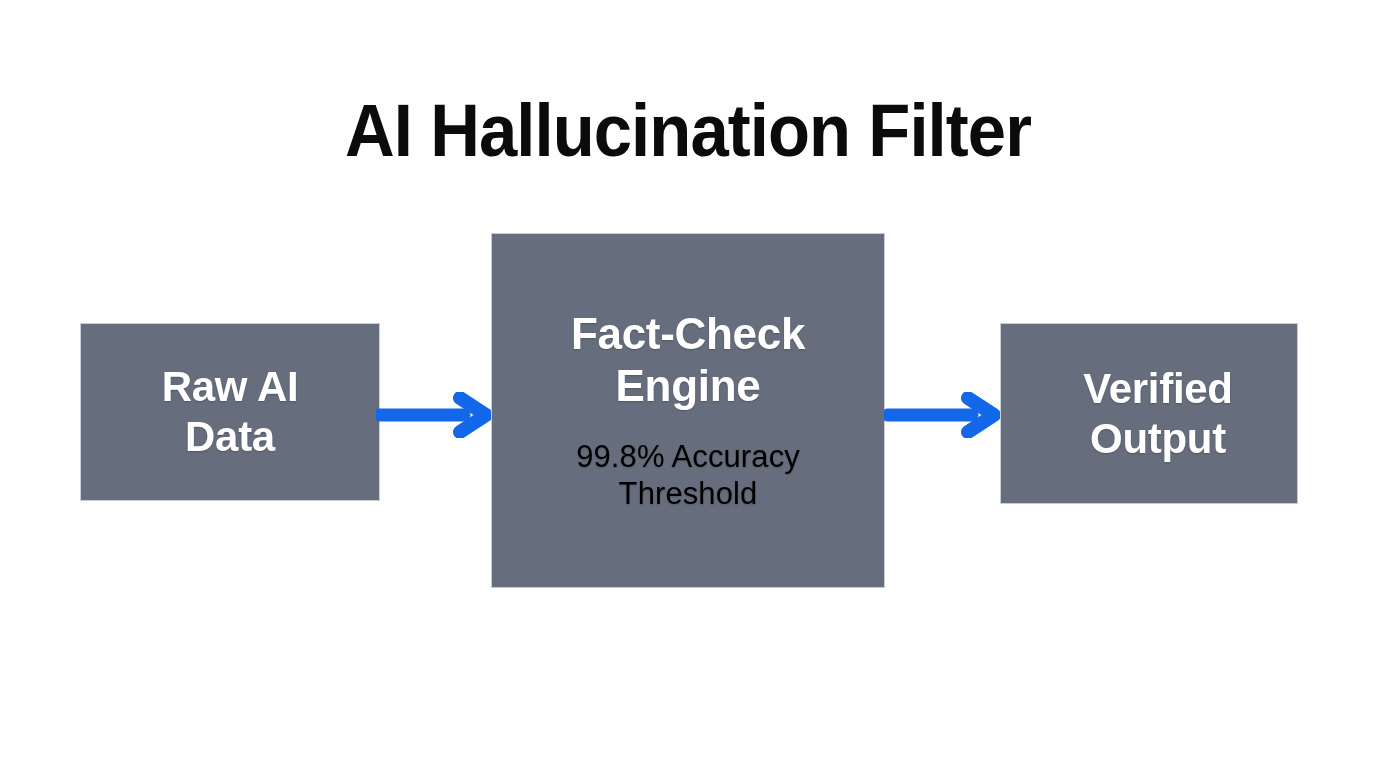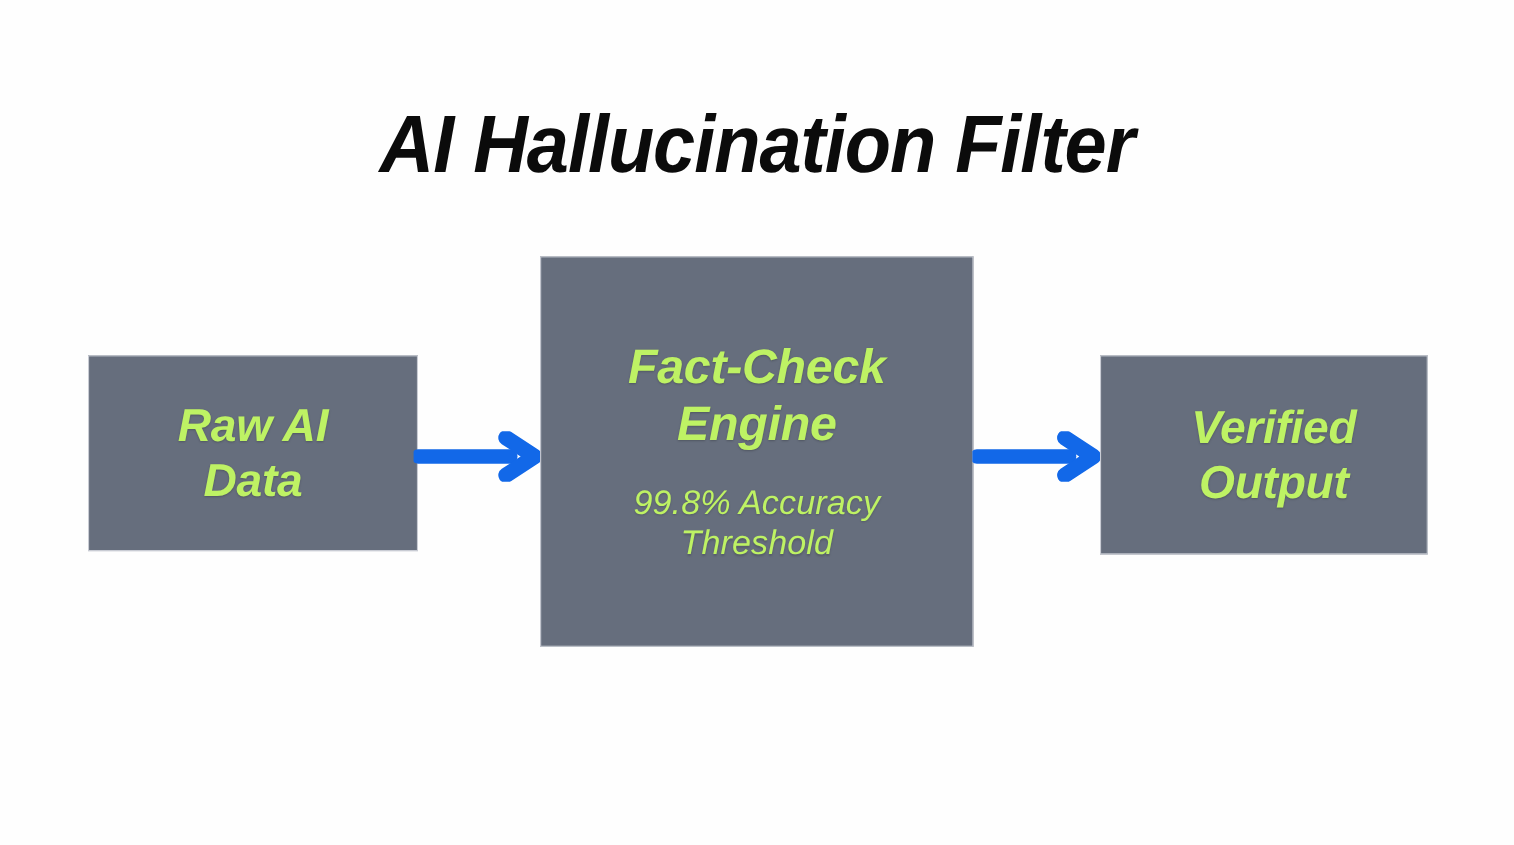--- a/index.html
+++ b/index.html
@@ -15,21 +15,20 @@
   body {
     font-family: "Liberation Sans", sans-serif;
     position: relative;
   }
 
   #canvas {
     position: relative;
     width: 1164px;
     height: 768px;
     background: #fefefe;
-    font-style: italic;
   }
 
   
   #diagram-title {
     position: absolute;
     left: 0;
     top: 92px;
     width: 1376px;
     text-align: center;
     font-size: 74px;
@@ -50,31 +49,31 @@
     border: 1px solid #c9ccd4;
     display: flex;
     flex-direction: column;
     align-items: center;
     justify-content: center;
     text-align: center;
     padding: 6px 10px;
   }
 
   .node-title {
-    color: #bef264;
+    color: #ffffff;
     font-weight: 700;
     font-size: 42px;
     line-height: 1.18;
     letter-spacing: -0.3px;
     text-shadow: 0 1px 2px rgba(0,0,0,0.22);
     white-space: pre-line;
   }
 
   .node-sub {
-    color: #bef264;
+    color: #000000;
     font-weight: 400;
     font-size: 31px;
     line-height: 1.22;
     margin-top: 26px;
     letter-spacing: 0.1px;
     text-shadow: 0 1px 2px rgba(0,0,0,0.18);
     white-space: pre-line;
   }
 
   #node-raw-ai-data  { left: 80px;   top: 323px; width: 300px; height: 178px; }

